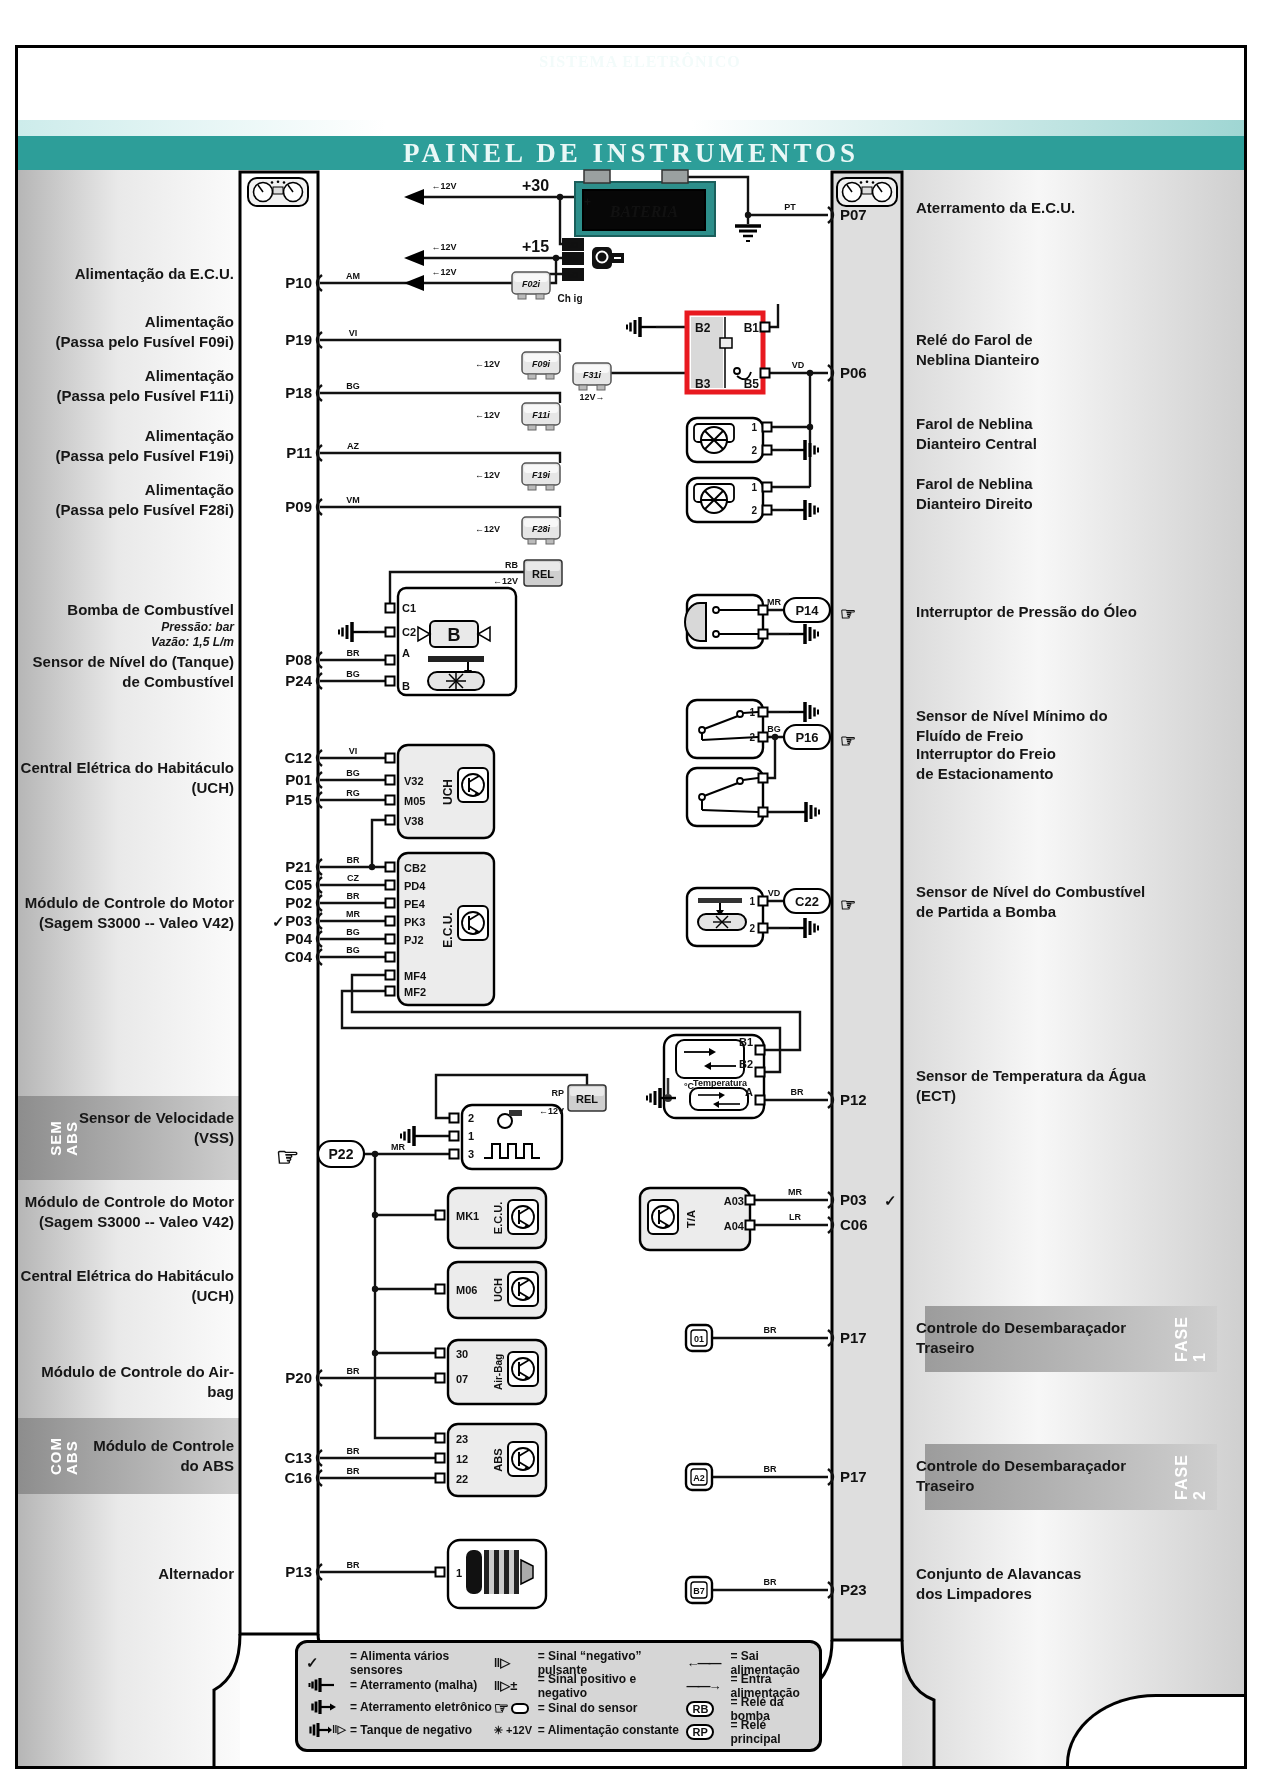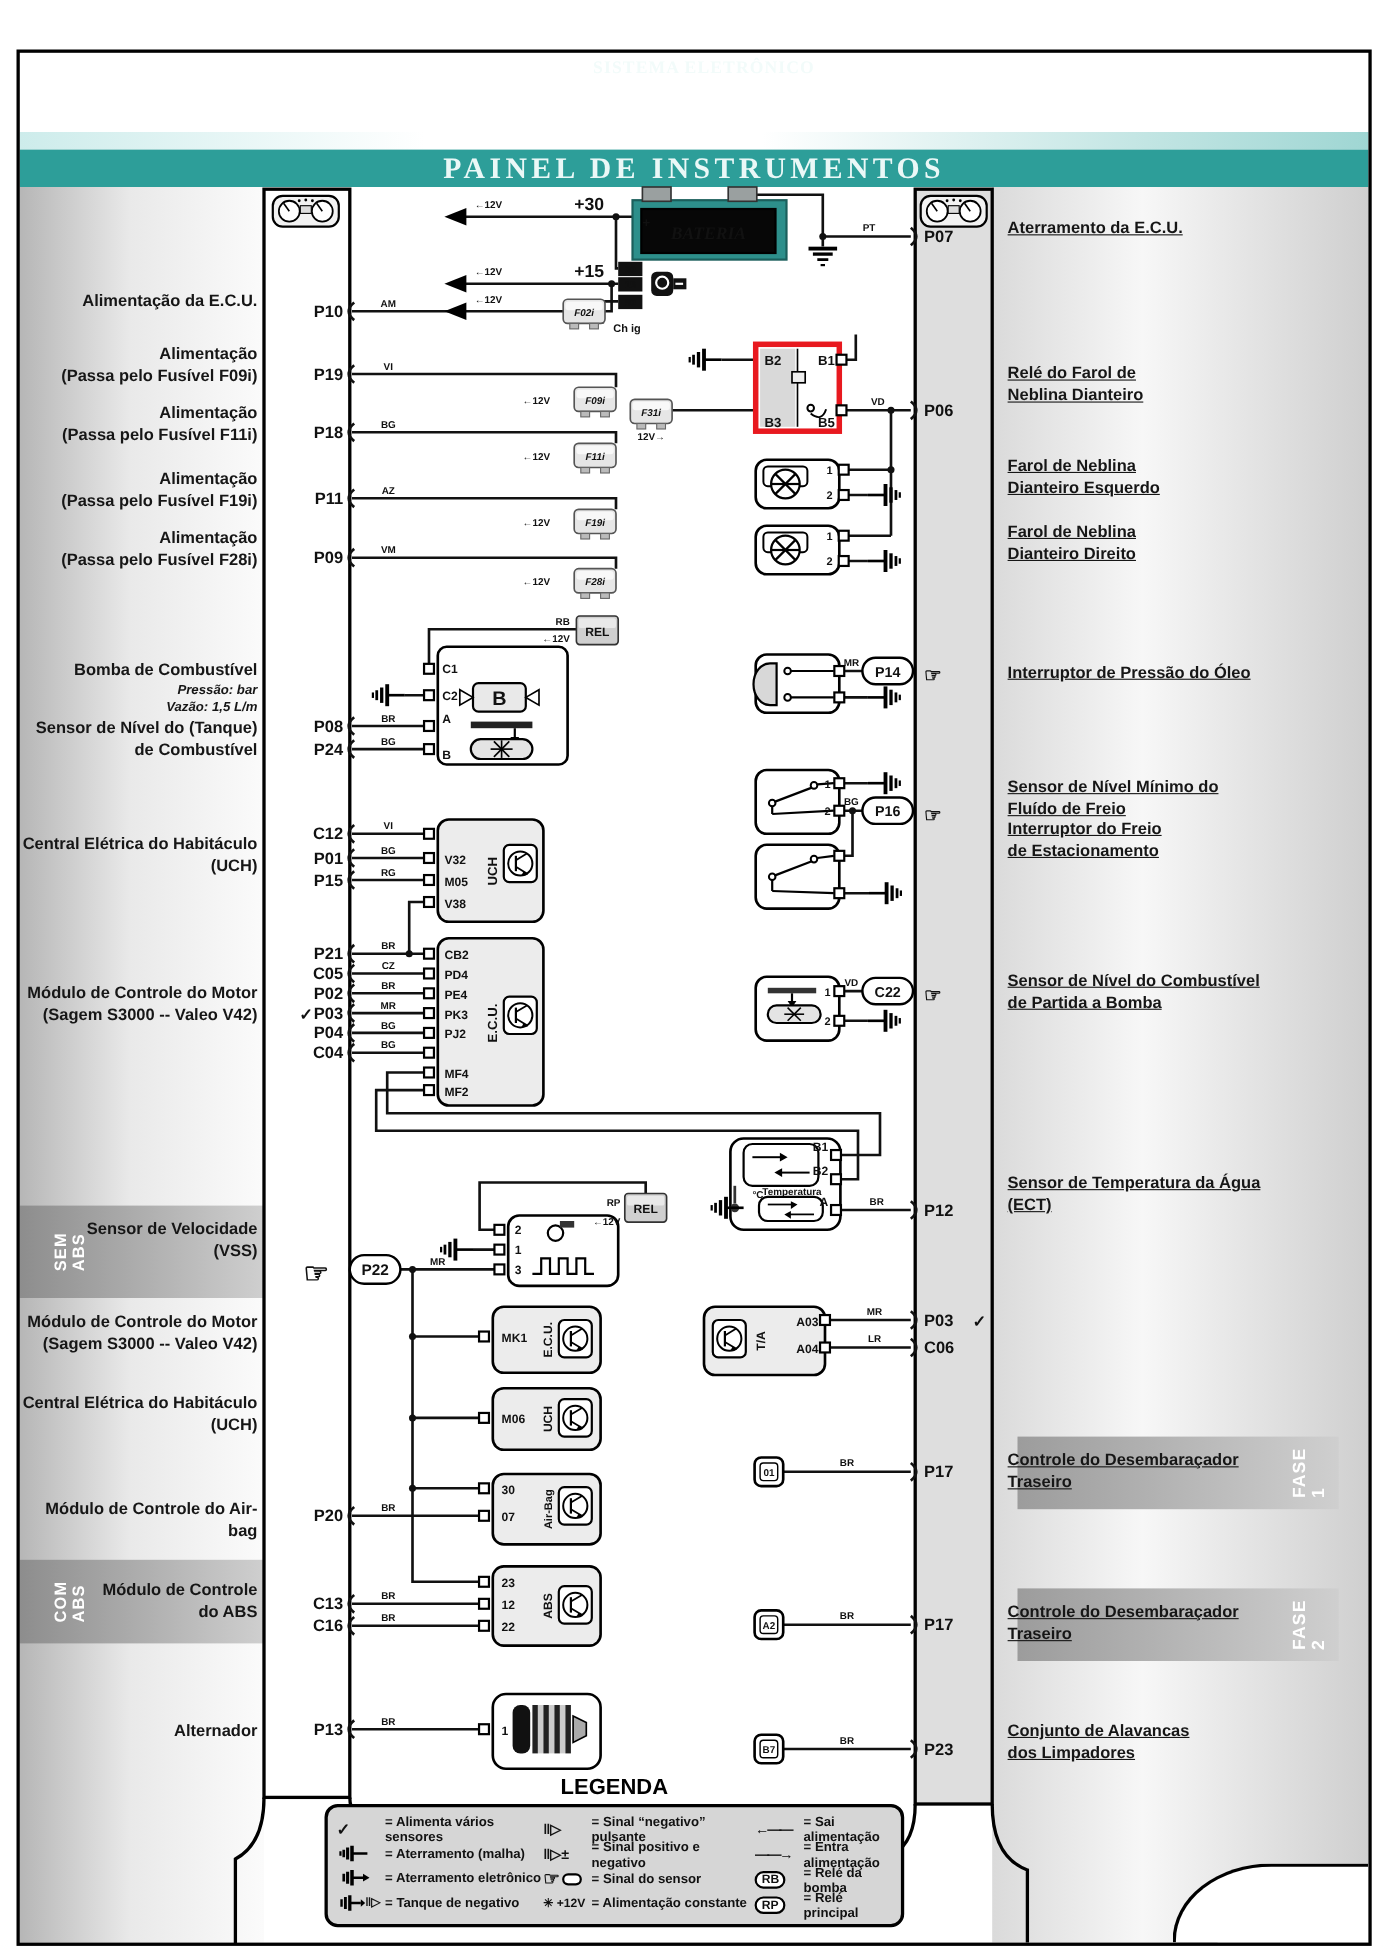--- a/index.html
+++ b/index.html
@@ -12,21 +12,21 @@
   #titleband{left:18px;top:136px;width:1226px;height:34px;background:#2D9E99;z-index:2;}
   .hmodel{left:48px;top:57px;color:#fff;font-weight:bold;font-size:15px;line-height:19px;z-index:3;}
   .hsys{left:430px;top:53px;width:420px;text-align:center;color:#f2fbfa;font-family:"Liberation Serif",serif;font-weight:bold;font-size:16px;z-index:3;letter-spacing:1px;}
   .hsub{left:430px;top:88px;width:420px;text-align:center;color:#fff;font-weight:bold;font-size:13px;z-index:3;}
   #ptitle{left:18px;top:137px;width:1226px;text-align:center;font-family:"Liberation Serif",serif;font-weight:bold;font-size:27px;letter-spacing:4px;color:#eaf8f7;line-height:33px;z-index:3;}
   #lpanel{left:18px;top:170px;width:222px;height:1596px;background:linear-gradient(90deg,#b6b6b6,#e9e9e9 45%,#fbfbfb);z-index:1;}
   #rpanel{left:902px;top:170px;width:342px;height:1596px;background:linear-gradient(90deg,#dadada,#f7f7f7 40%,#cfcfcf);z-index:1;}
   #curl{left:1066px;top:1694px;width:178px;height:72px;background:#fff;border-top-left-radius:90px 70px;border-top:3px solid #000;border-left:3px solid #000;z-index:4;}
   .lp{left:20px;width:214px;text-align:right;font-weight:bold;font-size:15px;line-height:20px;color:#161616;z-index:6;}
   .lp .sub{display:block;font-style:italic;font-size:12px;line-height:15px;}
-  .rp{left:916px;width:320px;text-align:left;font-weight:bold;font-size:15px;line-height:20px;color:#161616;z-index:6;text-decoration:underline;}
+  .rp{left:916px;width:320px;text-align:left;font-weight:bold;font-size:15px;line-height:20px;color:#161616;z-index:6;}
   .band{z-index:5;}
   #semband{left:18px;top:1096px;width:222px;height:84px;background:linear-gradient(90deg,#8d8d8d,#cfcfcf);}
   #comband{left:18px;top:1418px;width:222px;height:76px;background:linear-gradient(90deg,#8d8d8d,#cfcfcf);}
   #fase1{left:925px;top:1306px;width:292px;height:66px;background:linear-gradient(90deg,#9c9c9c,#cfcfcf);}
   #fase2{left:925px;top:1444px;width:292px;height:66px;background:linear-gradient(90deg,#9c9c9c,#cfcfcf);}
   .vtextL{position:absolute;left:30px;top:50%;transform:translateY(-50%) rotate(180deg);writing-mode:vertical-rl;font-weight:bold;font-size:15px;line-height:16px;color:#fff;white-space:pre;letter-spacing:1px;}
   .vtextR{position:absolute;right:8px;top:50%;transform:translateY(-50%) rotate(180deg);writing-mode:vertical-rl;font-weight:bold;font-size:16px;color:#fff;letter-spacing:1px;}
   #d{left:0;top:0;z-index:10;}
   #d text{font-family:"Liberation Sans",sans-serif;font-weight:bold;fill:#111;}
   .t9{font-size:9px}.t10{font-size:10px}.t11{font-size:11px}.t12{font-size:12px}.t13{font-size:13px}.t14{font-size:14px}.t15{font-size:15px}.t16{font-size:16px}.t18{font-size:18px}
@@ -83,21 +83,21 @@
   <div class="abs lp" style="top:893px"><span>Módulo de Controle do Motor</span><span style="display:block">(Sagem S3000 -- Valeo V42)</span></div>
   <div class="abs lp" style="top:1108px;z-index:7"><span>Sensor de Velocidade</span><span style="display:block">(VSS)</span></div>
   <div class="abs lp" style="top:1192px"><span>Módulo de Controle do Motor</span><span style="display:block">(Sagem S3000 -- Valeo V42)</span></div>
   <div class="abs lp" style="top:1266px"><span>Central Elétrica do Habitáculo</span><span style="display:block">(UCH)</span></div>
   <div class="abs lp" style="top:1362px"><span>Módulo de Controle do Air-bag</span></div>
   <div class="abs lp" style="top:1436px;z-index:7"><span>Módulo de Controle</span><span style="display:block">do ABS</span></div>
   <div class="abs lp" style="top:1564px"><span>Alternador</span></div>
 
   <div class="abs rp" style="top:198px"><span>Aterramento da E.C.U.</span></div>
   <div class="abs rp" style="top:330px"><span>Relé do Farol de</span><span style="display:block">Neblina Dianteiro</span></div>
-  <div class="abs rp" style="top:414px"><span>Farol de Neblina</span><span style="display:block">Dianteiro Esquerdo</span></div>
+  <div class="abs rp" style="top:414px"><span>Farol de Neblina</span><span style="display:block">Dianteiro Central</span></div>
   <div class="abs rp" style="top:474px"><span>Farol de Neblina</span><span style="display:block">Dianteiro Direito</span></div>
   <div class="abs rp" style="top:602px"><span>Interruptor de Pressão do Óleo</span></div>
   <div class="abs rp" style="top:706px"><span>Sensor de Nível Mínimo do</span><span style="display:block">Fluído de Freio</span></div>
   <div class="abs rp" style="top:744px"><span>Interruptor do Freio</span><span style="display:block">de Estacionamento</span></div>
   <div class="abs rp" style="top:882px"><span>Sensor de Nível do Combustível</span><span style="display:block">de Partida a Bomba</span></div>
   <div class="abs rp" style="top:1066px"><span>Sensor de Temperatura da Água</span><span style="display:block">(ECT)</span></div>
   <div class="abs rp" style="top:1318px;z-index:7"><span>Controle do Desembaraçador</span><span style="display:block">Traseiro</span></div>
   <div class="abs rp" style="top:1456px;z-index:7"><span>Controle do Desembaraçador</span><span style="display:block">Traseiro</span></div>
   <div class="abs rp" style="top:1564px"><span>Conjunto de Alavancas</span><span style="display:block">dos Limpadores</span></div>
 
@@ -611,21 +611,20 @@
       <text x="774" y="896" class="t9 mid">VD</text>
       <text x="797" y="1095" class="t9 mid">BR</text>
       <text x="795" y="1195" class="t9 mid">MR</text>
       <text x="795" y="1220" class="t9 mid">LR</text>
       <text x="770" y="1333" class="t9 mid">BR</text>
       <text x="770" y="1472" class="t9 mid">BR</text>
       <text x="770" y="1585" class="t9 mid">BR</text>
     </g>
   </svg>
 
-  <div class="abs" id="legend-title">LEGENDA</div>
   <div class="abs" id="legend">
     <div class="lgcol c1">
       <div class="lgrow">
           <span class="lgsym" style="font-size:15px">✓</span>
           <span>= Alimenta vários sensores</span>
         </div>
       <div class="lgrow">
           <span class="lgsym">
             <svg width="30" height="18">
               <line x1="28" y1="9" x2="14" y2="9" stroke="#000" stroke-width="2.2"></line>

